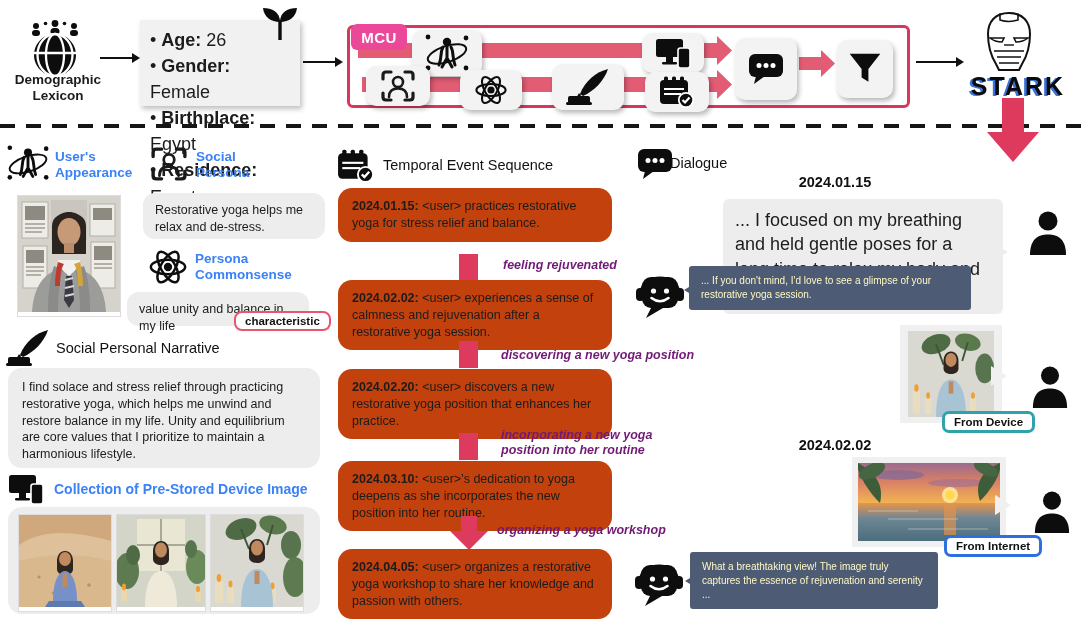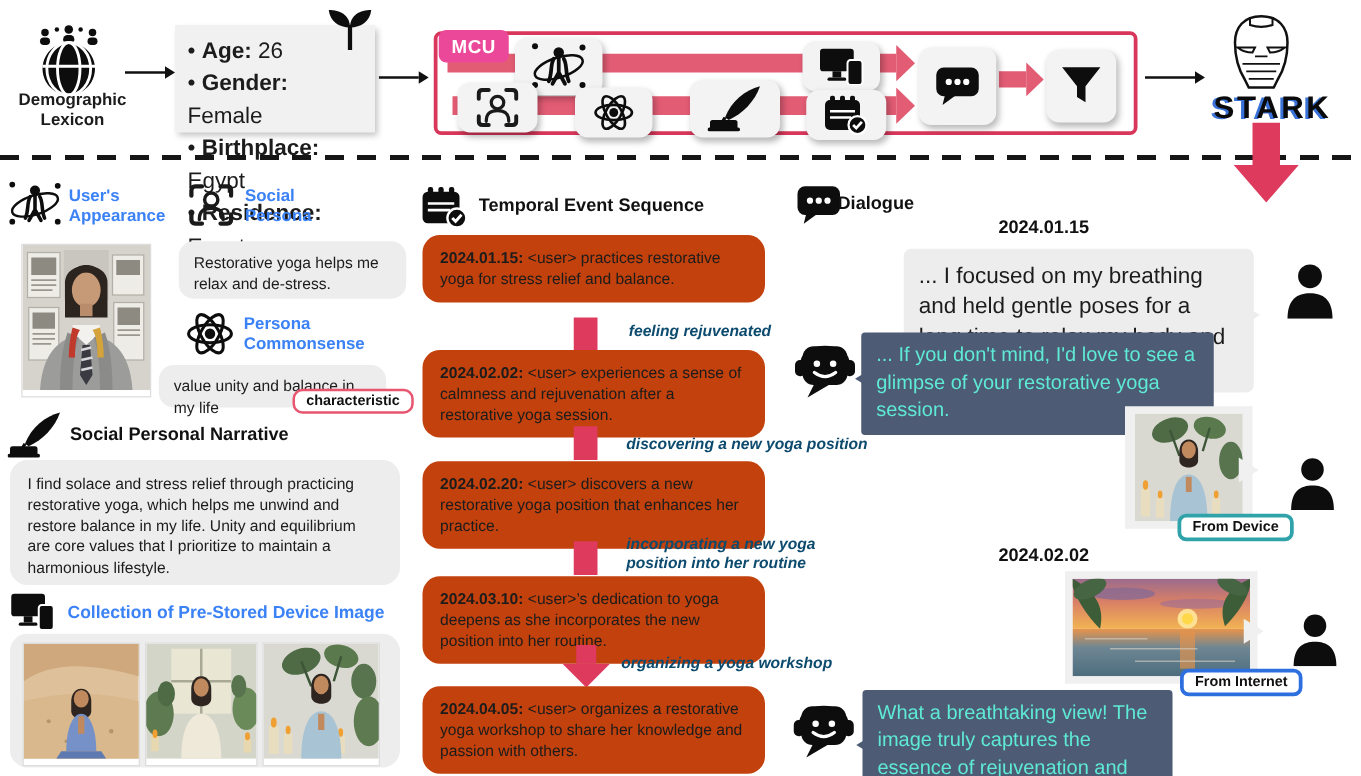--- a/index.html
+++ b/index.html
@@ -1,28 +1,28 @@
 <!DOCTYPE html>
 <html><head>
 <meta charset="utf-8">
 <style>
   html,body{margin:0;padding:0;background:#fff;}
   #canvas{position:relative;width:1089px;height:621px;background:#fff;overflow:hidden;
           font-family:"Liberation Sans","DejaVu Sans",sans-serif;color:#1c1c1c;}
   .abs{position:absolute;}
   .b{font-weight:bold;}
   .hdr{font-weight:bold;font-size:13.5px;line-height:1.15;color:#3b82f6;}
-  .hdr-lg{font-weight:bold;font-size:14.5px;color:#111;}
+  .hdr-lg{font-weight:normal;font-size:14.5px;color:#111;}
   .gbub{background:#ededed;border-radius:12px;padding:9px 12px;font-size:12.5px;line-height:1.34;box-sizing:border-box;}
   .evt{background:#c2410c;border-radius:14px;padding:10px 14px;font-size:12.5px;line-height:1.34;width:274px;box-sizing:border-box;}
   .conn{width:19px;height:27px;background:#DE3A5E;}
-  .tlabel{color:#0c4a6e;font-weight:bold;font-style:italic;font-size:12.5px;line-height:1.2;}
+  .tlabel{color:#701a75;font-weight:bold;font-style:italic;font-size:12.5px;line-height:1.2;}
   .ubub{background:#ededed;border-radius:6px;padding:9px 12px;font-size:18px;line-height:1.35;box-sizing:border-box;}
   .ubub:after{content:"";position:absolute;right:-14px;top:38%;border:9px solid transparent;border-left:15px solid #ededed;}
-  .dbub{background:#4d5b75;color:#5eead4;border-radius:3px;padding:8px 12px;font-size:16px;line-height:1.38;box-sizing:border-box;}
+  .dbub{background:#4d5b75;color:#fef9c3;border-radius:3px;padding:8px 12px;font-size:10px;line-height:1.38;box-sizing:border-box;}
   .dbub:before{content:"";position:absolute;left:-14px;top:34%;border:9px solid transparent;border-right:15px solid #4d5b75;}
   .ibub{background:#f0f0f0;padding:6px;box-sizing:border-box;}
   .ibub:after{content:"";position:absolute;right:-15px;top:42%;border:10px solid transparent;border-left:16px solid #f0f0f0;}
   .badge{background:#fff;font-weight:bold;font-size:11.5px;padding:2px 9px;white-space:nowrap;color:#111;}
   .tile{background:#f3f3f3;border-radius:10px;box-shadow:2px 3px 5px rgba(0,0,0,.28);display:flex;align-items:center;justify-content:center;}
   .bar{background:#E25C74;}
   .datehdr{font-weight:bold;font-size:14.5px;color:#111;text-align:center;}
   .dash{height:4px;background:repeating-linear-gradient(90deg,#161616 0 15px,transparent 15px 26px);}
   .imgframe{background:#fff;box-shadow:0 0 0 1px #ddd;}
 </style>

